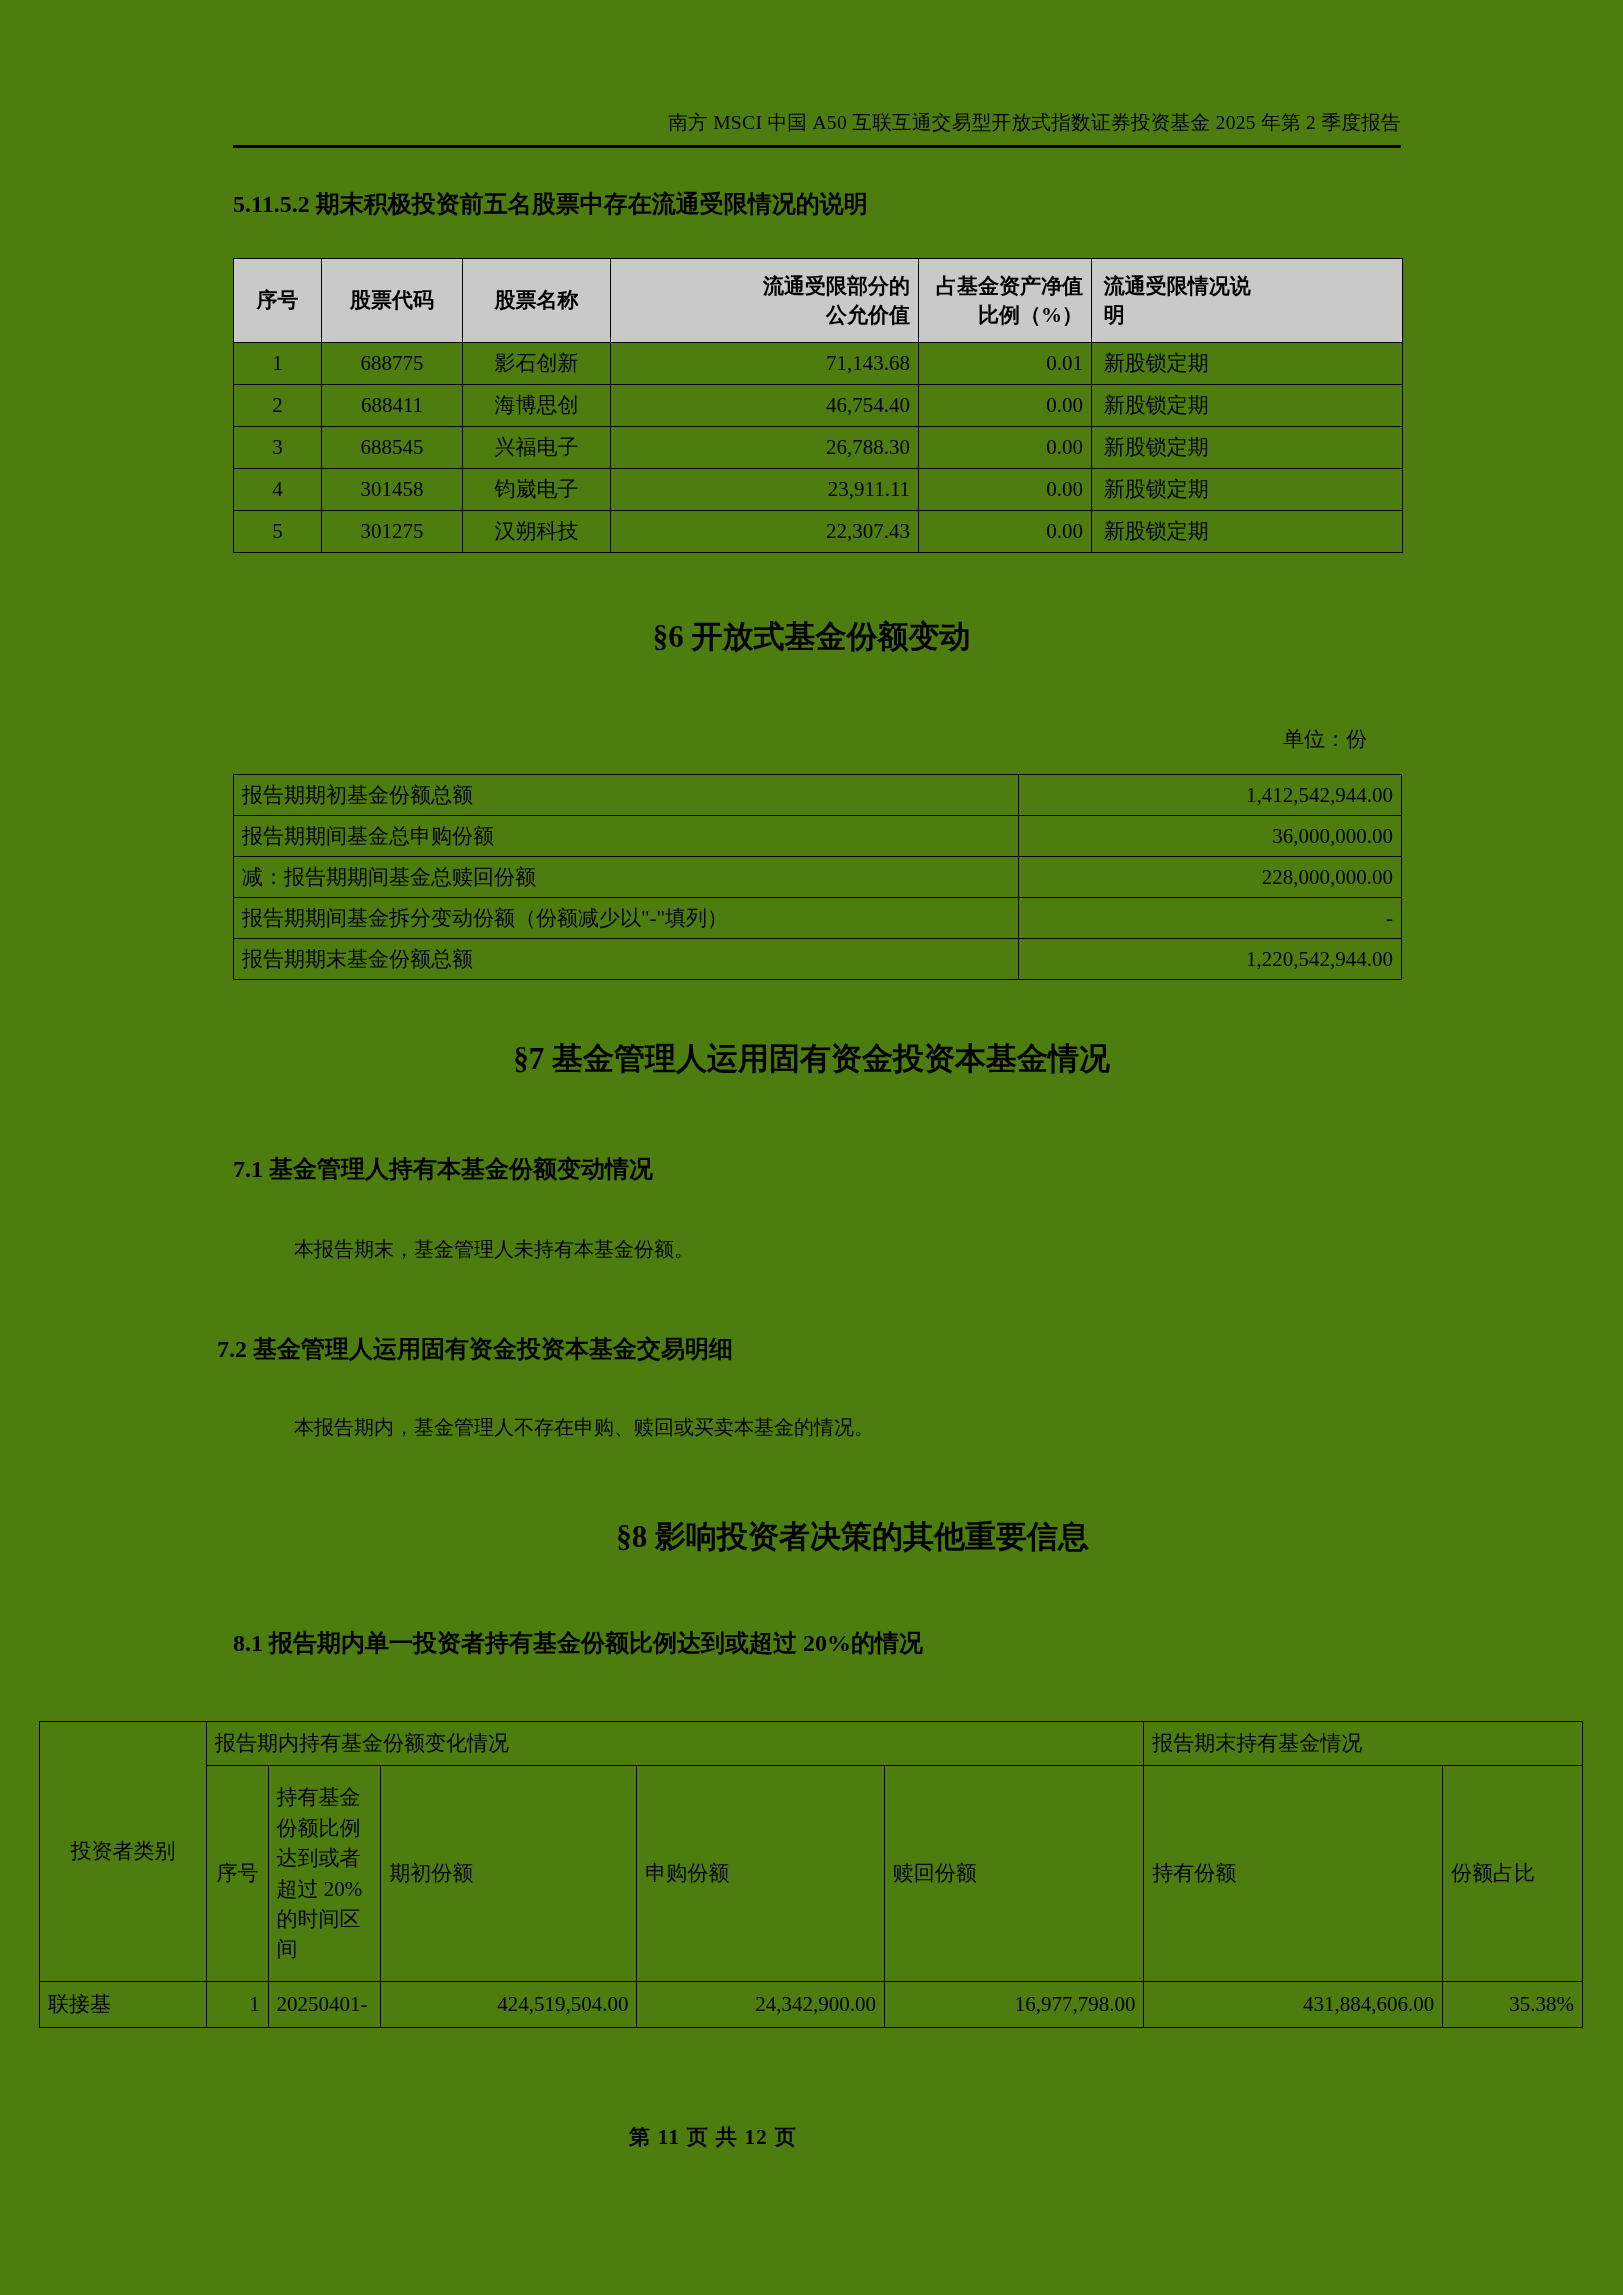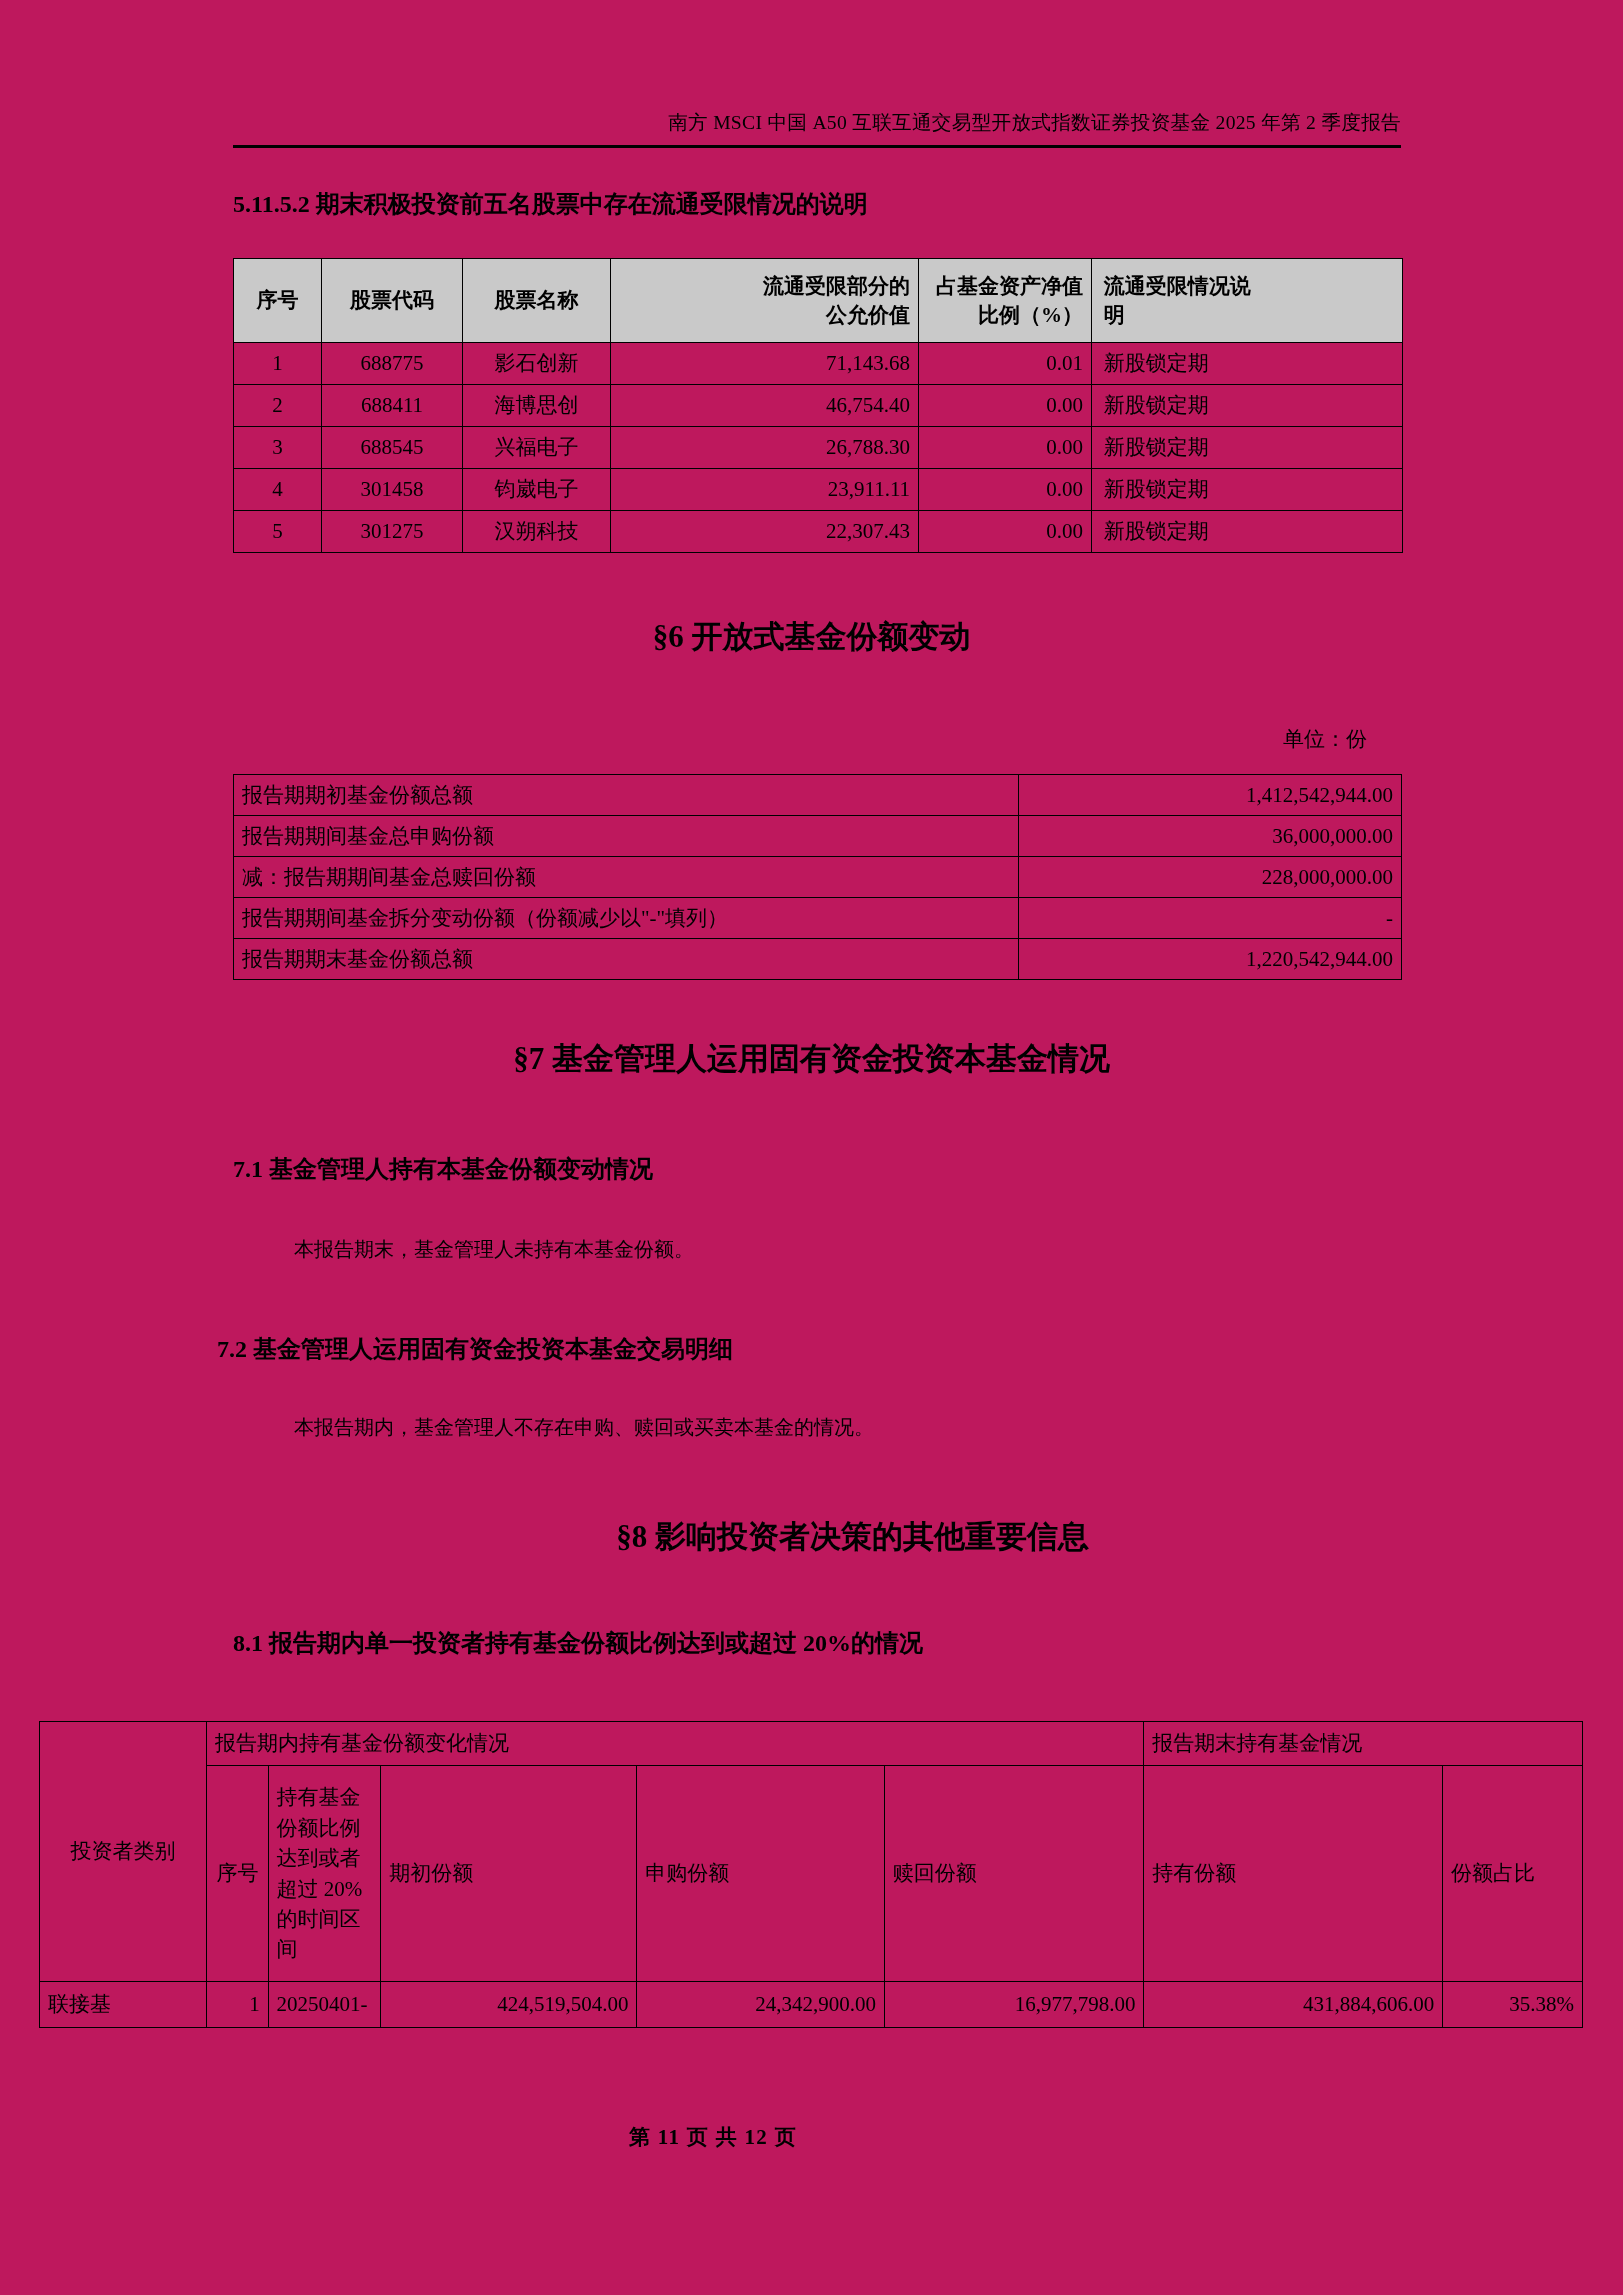--- a/index.html
+++ b/index.html
@@ -9,21 +9,21 @@
   }
   body {
     font-family: "Liberation Serif", "DejaVu Serif", serif;
     color: #000000;
   }
   .page {
     position: relative;
     width: 1623px;
     height: 2295px;
     margin: 0 auto;
-    background: #be185d;
+    background: #4d7c0f;
     box-sizing: border-box;
     padding: 0;
     overflow: hidden;
   }
   
   .doc-header {
     position: absolute;
     left: 233px;
     top: 110px;
     width: 1168px;

